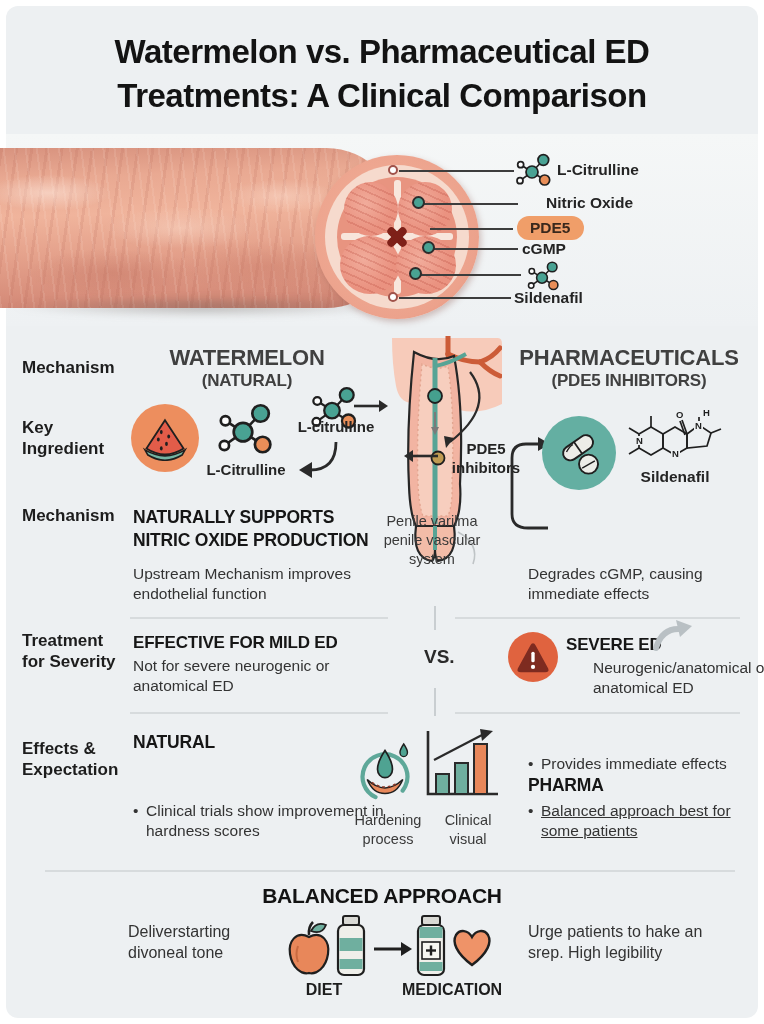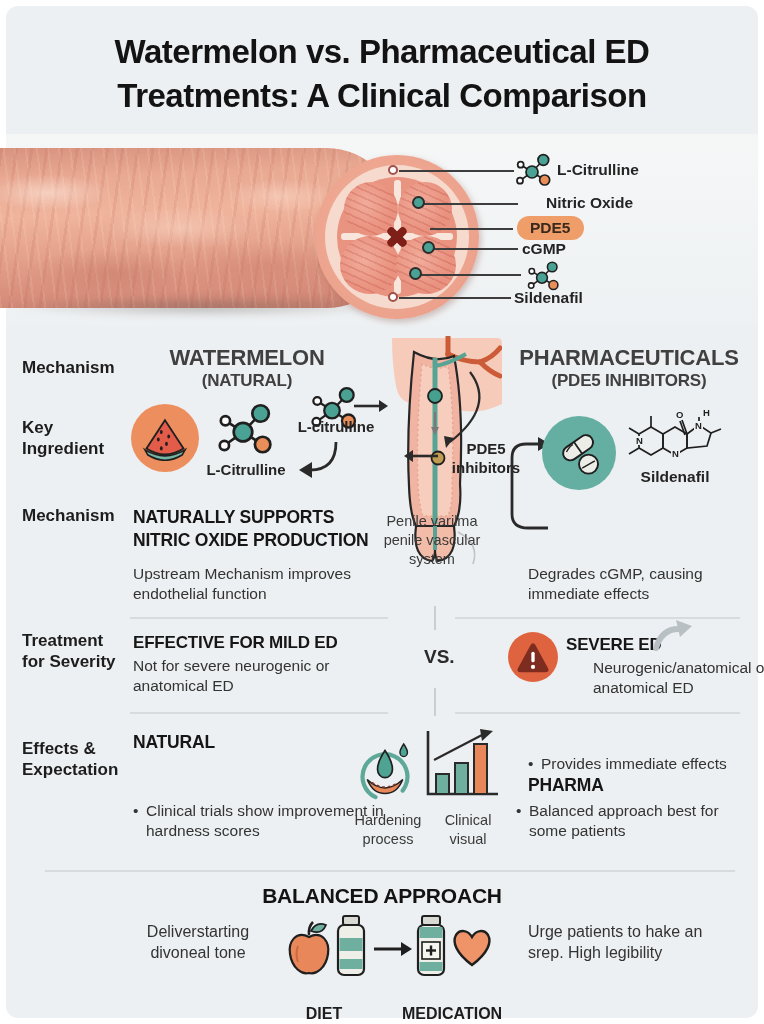--- a/index.html
+++ b/index.html
@@ -54,21 +54,21 @@
   .divider{height:1.5px;background:#d7dbdd;}
   .vdash{width:0;border-left:2px solid #c9ced1;}
   .orange-circle{border-radius:50%;background:#ed8e5e;display:flex;align-items:center;justify-content:center;}
   .teal-circle{border-radius:50%;background:#64afa2;display:flex;align-items:center;justify-content:center;}
   .warn-circle{border-radius:50%;background:#e0633f;display:flex;align-items:center;justify-content:center;}
   .ing-label{font-size:15px;font-weight:700;color:#242424;text-align:center;}
   .vs{font-size:19px;font-weight:700;color:#2a2a2a;}
   
   .foot-title{text-align:center;font-size:21px;font-weight:700;color:#131313;letter-spacing:-.2px;}
   .foot-note{font-size:16px;color:#333;line-height:1.3;}
-  .foot-icon-label{font-size:16px;font-weight:700;color:#1d1d1d;text-align:center;margin-top:24px;}
+  .foot-icon-label{font-size:16px;font-weight:700;color:#1d1d1d;text-align:center;}
 </style>
 </head>
 <body>
 
 <div class="page">
   <div class="inner abs"></div>
 
   <svg width="0" height="0" style="position:absolute">
     <defs>
       <g id="mol" stroke="#1f1f1f" stroke-width="2.6">
@@ -286,25 +286,25 @@
   </div>
   <div class="abs mech-title" style="left:566px;top:634px;font-size:17px;">SEVERE ED</div>
   <svg class="abs" style="left:652px;top:618px;" width="40" height="34" viewBox="0 0 40 34">
     <path d="M4 30 Q10 10 28 11" fill="none" stroke="#b9c0c4" stroke-width="6" stroke-linecap="round"></path>
     <polygon points="24,2 40,8 28,19" fill="#b9c0c4"></polygon>
   </svg>
   <div class="abs body-txt" style="left:566px;top:658px;width:186px;margin-left:27px;">Neurogenic/anatomical or anatomical ED</div>
   <div class="abs divider" style="left:455px;top:712px;width:285px;"></div>
   <div class="abs mech-title" style="left:528px;top:774px;">PHARMA</div>
   <div class="abs body-txt bullet" style="left:528px;top:754px;width:200px;">Provides immediate effects</div>
-  <div class="abs body-txt bullet" style="left:516px;top:801px;width:220px;">Balanced approach best for some patients</div>
+  <div class="abs body-txt bullet" style="left:528px;top:801px;width:220px;text-decoration:underline;">Balanced approach best for some patients</div>
 
   <div class="abs divider" style="left:45px;top:870px;width:690px;"></div>
   <div class="abs foot-title" style="left:232px;top:884px;width:300px;">BALANCED APPROACH</div>
-  <div class="abs foot-note" style="left:128px;top:922px;width:140px;text-align:center;">Deliverstarting divoneal tone</div>
+  <div class="abs foot-note" style="left:128px;top:922px;width:140px;">Deliverstarting divoneal tone</div>
 
   <svg class="abs" style="left:286px;top:920px;" width="46" height="58" viewBox="0 0 46 58">
     <path d="M23 17 C10 10 2 22 4 34 C6 48 16 55 23 53 C30 55 40 48 42 34 C44 22 36 10 23 17 Z" fill="#e8875a" stroke="#1f1f1f" stroke-width="2.2"></path>
     <path d="M12 26 Q9 34 12 42" fill="none" stroke="#c96a40" stroke-width="2"></path>
     <path d="M23 15 Q22 7 27 2" fill="none" stroke="#1f1f1f" stroke-width="2.5"></path>
     <path d="M25 11 Q30 1 40 5 Q36 15 25 11 Z" fill="#6faf9f" stroke="#1f1f1f" stroke-width="1.8"></path>
   </svg>
   <svg class="abs" style="left:334px;top:914px;" width="34" height="64" viewBox="0 0 34 64">
     <rect x="9" y="2" width="16" height="9" rx="2" fill="#d9d9d4" stroke="#1f1f1f" stroke-width="2"></rect>
     <rect x="4" y="11" width="26" height="50" rx="6" fill="#efefea" stroke="#1f1f1f" stroke-width="2.2"></rect>

